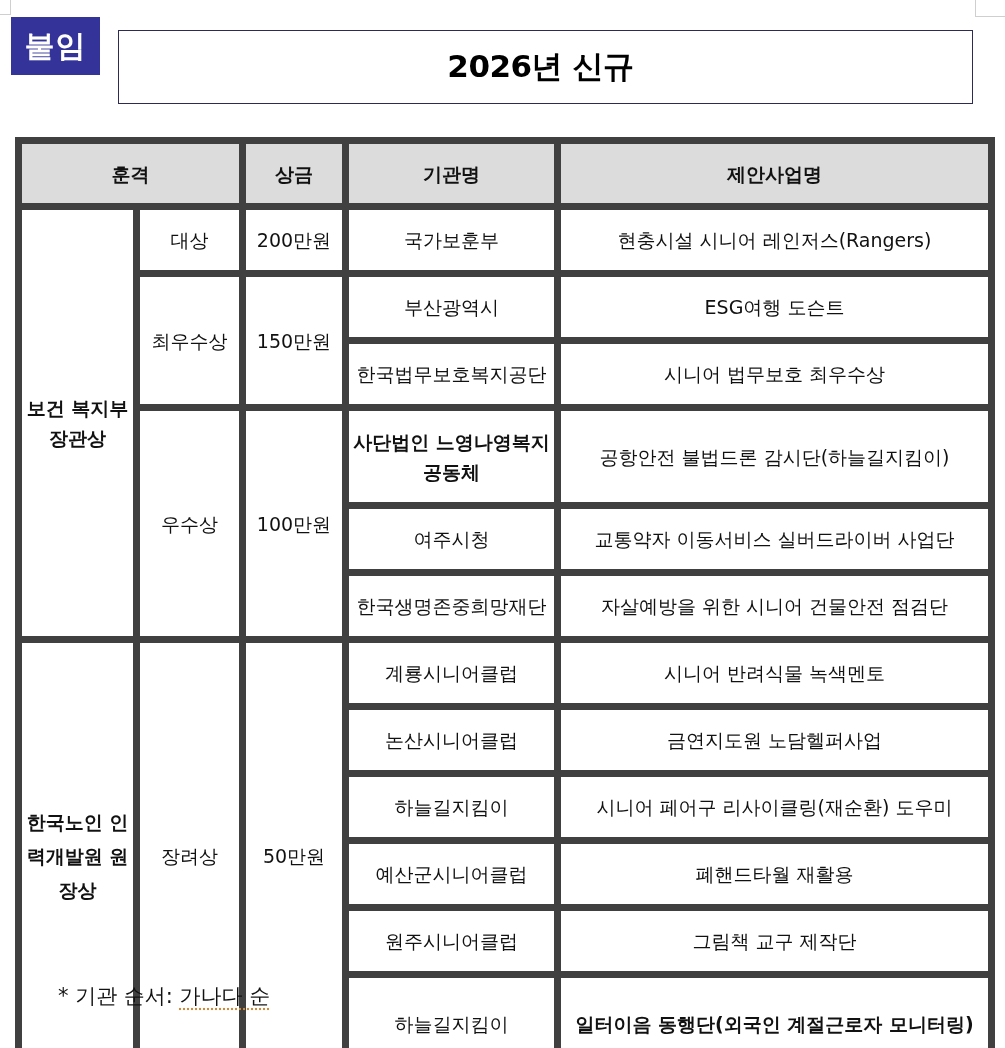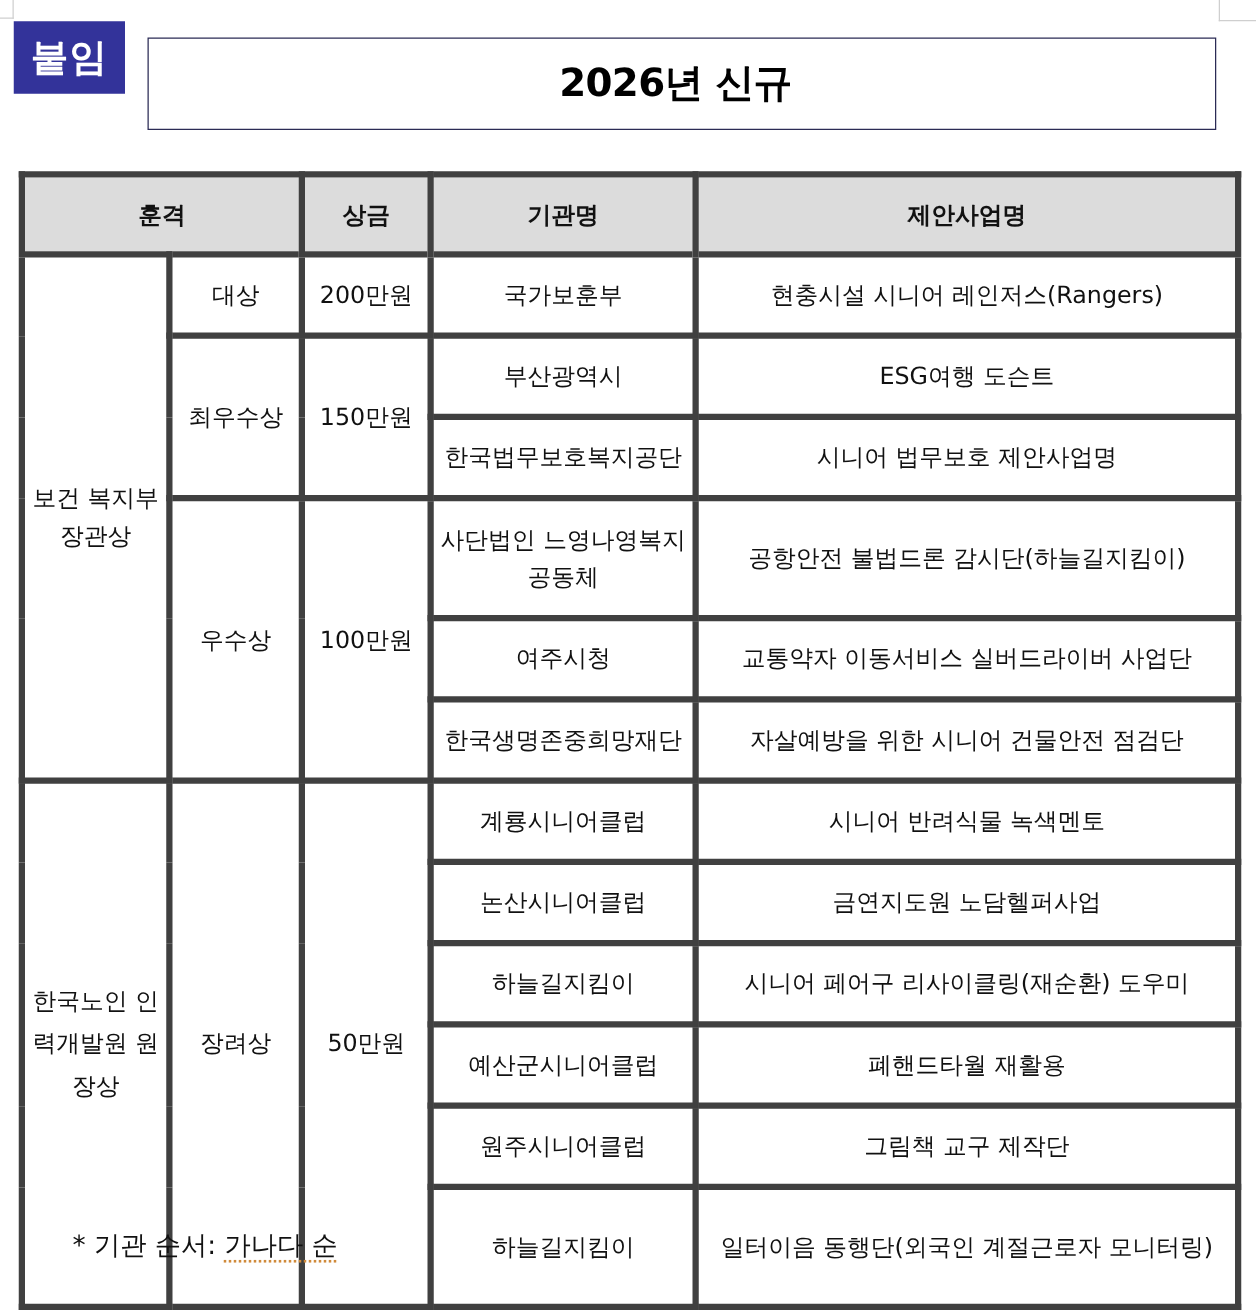--- a/index.html
+++ b/index.html
@@ -32,30 +32,30 @@
   }
   .title-box .spell { text-decoration: underline dotted #d08a3a; text-underline-offset: 6px; }
 
   table.awards {
     position: absolute; left: 15px; top: 137px;
     width: 973px; border-collapse: collapse; table-layout: fixed;
     border: 3.5px solid #000;
     font-size: 19px;
   }
   table.awards th, table.awards td {
-    border: 5px solid #404040; text-align: center; vertical-align: middle;
+    border: 7px solid #404040; text-align: center; vertical-align: middle;
     padding: 0 4px; line-height: 30px; overflow: hidden; white-space: nowrap;
   }
   table.awards th {
     background: #dcdcdc; font-weight: bold; height: 59px; font-size: 19px;
     border-bottom: 4px double #000;
   }
   table.awards td { height: 60px; margin-left: 44px; }
   td.tall { height: 91px !important; }
-  td.wrap { white-space: normal !important; line-height: 32px; }
+  td.wrap { white-space: normal !important; line-height: 32px; font-weight: bold; }
   .footnote {
     position: absolute; left: 58px; top: 982px; font-size: 21px; color: #111;
     white-space: nowrap;
   }
   .footnote .spell { text-decoration: underline dotted #d08a3a; text-underline-offset: 5px; }
 </style>
 </head>
 <body>
 
 <div class="corner-mark-left"></div>
@@ -95,21 +95,21 @@
       <td>현충시설 시니어 레인저스(Rangers)</td>
     </tr>
     <tr>
       <td rowspan="2">최우수상</td>
       <td rowspan="2">150만원</td>
       <td>부산광역시</td>
       <td>ESG여행 도슨트</td>
     </tr>
     <tr>
       <td>한국법무보호복지공단</td>
-      <td>시니어 법무보호 제안사업명</td>
+      <td>시니어 법무보호 최우수상</td>
     </tr>
     <tr>
       <td rowspan="3">우수상</td>
       <td rowspan="3">100만원</td>
       <td class="tall wrap" style="white-space:pre-line">사단법인
 느영나영복지공동체</td>
       <td class="tall">공항안전 불법드론 감시단(하늘길지킴이)</td>
     </tr>
     <tr>
       <td>여주시청</td>

